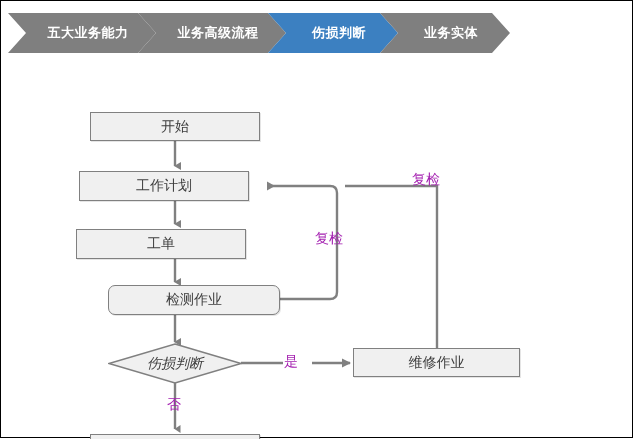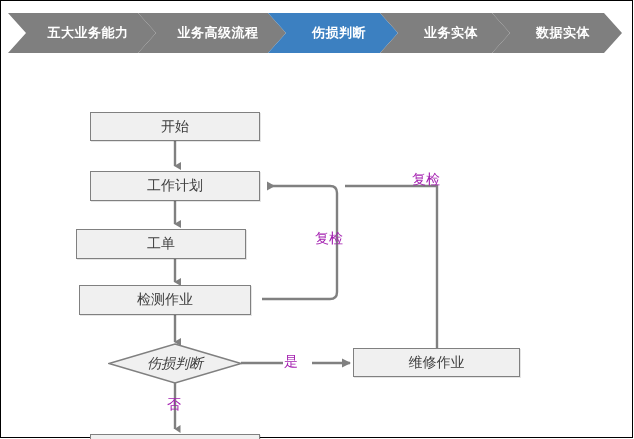--- a/index.html
+++ b/index.html
@@ -137,23 +137,20 @@
     </div>
 
     <div class="chev blue" style="left:268px; width:130px;">
       <span class="ctext">伤损判断</span>
     </div>
 
     <div class="chev gray" style="left:380px; width:130px;">
       <span class="ctext">业务实体</span>
     </div>
 
-    <div class="chev gray" style="left:492px; width:130px;">
-      <span class="ctext">数据实体</span>
-    </div>
 
   </div>
 
   <div id="flow">
 
     <svg class="wires" viewBox="0 0 634 439">
       <defs>
         <marker id="arrowDown" markerWidth="10" markerHeight="10" refX="5" refY="8" orient="auto" markerUnits="userSpaceOnUse">
           <path d="M1,2 L5,9 L9,2 Z" fill="#808080"></path>
         </marker>
@@ -186,29 +183,29 @@
         <path d="M262,261 L330,261 Q337,261 337,254 L337,155 Q337,148 330,148 L268,148" marker-end="url(#arrowLeft)"></path>
 
         <path d="M437,310 L437,148 L345,148"></path>
       </g>
     </svg>
 
     <div class="node procbox" style="left:90px; top:74px; width:170px; height:29px;">
       <span>开始</span>
     </div>
 
-    <div class="node procbox" style="left:90px; top:133px; width:170px; height:30px;">
+    <div class="node procbox" style="left:79px; top:133px; width:170px; height:30px;">
       <span>工作计划</span>
     </div>
 
     <div class="node procbox" style="left:76px; top:191px; width:170px; height:30px;">
       <span>工单</span>
     </div>
 
-    <div class="node procbox" style="left:79px; top:247px; width:172px; height:30px;">
+    <div class="node procbox" style="left:108px; top:247px; width:172px; height:30px;border-radius:7px;">
       <span>检测作业</span>
     </div>
 
     <div class="diamond-wrap" style="left:108px; top:305px; width:134px; height:41px;">
       <svg class="diamond-shape" viewBox="0 0 134 41" preserveAspectRatio="none">
         <polygon points="67,1 133,20.5 67,40 1,20.5" fill="#f0f0f0" stroke="#808080" stroke-width="1.6"></polygon>
       </svg>
       <div class="diamond-label">伤损判断</div>
     </div>
 

